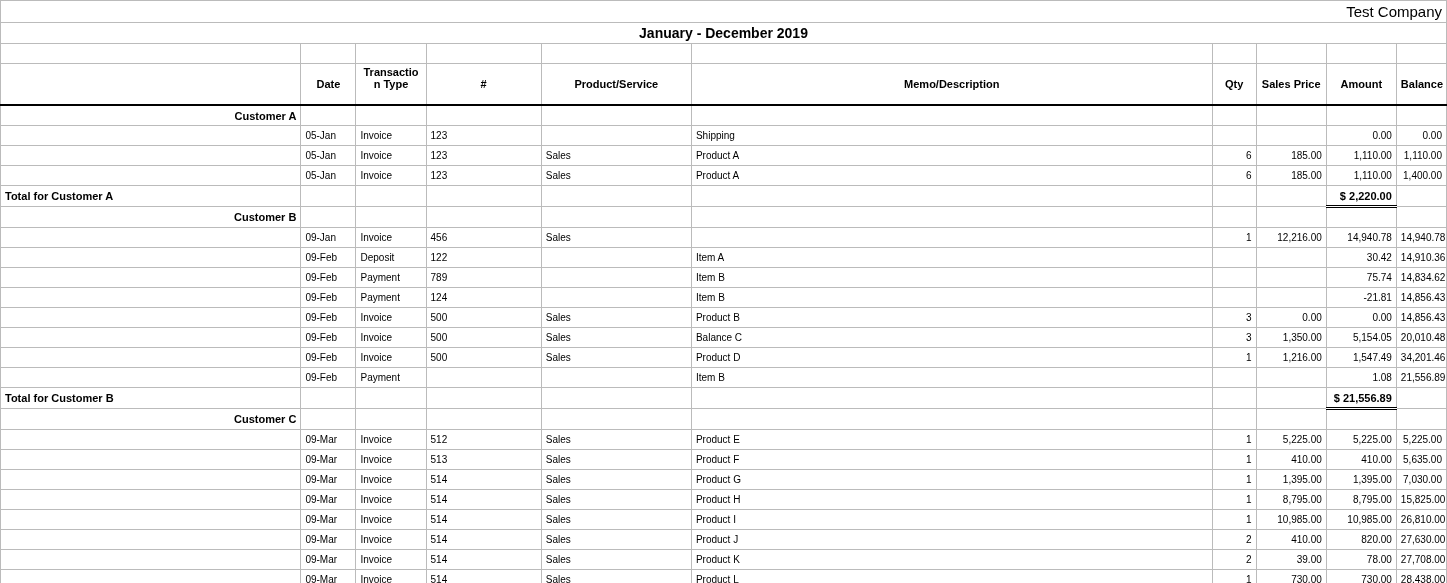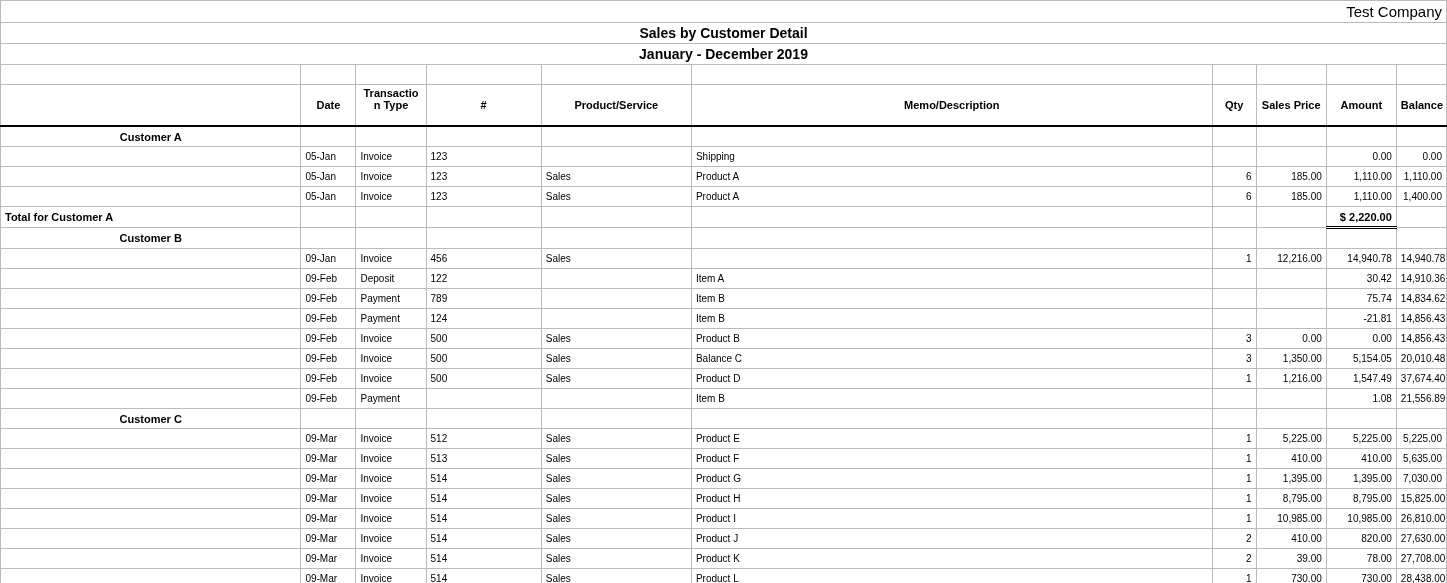--- a/index.html
+++ b/index.html
@@ -46,21 +46,21 @@
   text-align: center;
   border-bottom: 2px solid black;
   font-size: 11px;
   white-space: normal;
   line-height: 1.1;
   vertical-align: bottom;
   padding-bottom: 14px;
 }
 .customer-row td {
   font-weight: bold;
-  text-align: center;
+  text-align: right;
   border-radius: 9px;
 }
 .data-row td { font-size: 10px; }
 .total-row td { font-weight: bold; }
 .num { text-align: right; }
 .txt { text-align: left; }
 .total-amount {
   font-weight: bold;
   text-align: right;
   border-top: 1px solid black !important;
@@ -90,23 +90,20 @@
       <col class="c-memo">
       <col class="c-qty">
       <col class="c-price">
     <col class="c-amount">
       <col class="c-bal">
   </colgroup>
   <tbody id="report-body">
       <tr class="title-row">
         <td colspan="10">Test Company</td>
       </tr>
-      <tr class="subtitle-row">
-        <td colspan="10">Sales by  Customer Detail</td>
-      </tr>
       <tr class="period-row">
         <td colspan="10">January - December 2019</td>
       </tr>
       <tr class="spacer-row">
         <td></td>
         <td></td>
         <td></td>
         <td></td>
         <td></td>
         <td></td>
@@ -275,33 +272,45 @@
       <tr class="data-row">
         <td></td>
         <td class="txt">09-Feb</td>
         <td class="txt">Invoice</td>
         <td class="txt">500</td>
         <td class="txt">Sales</td>
         <td class="txt">Product D</td>
         <td class="num">1</td>
         <td class="num">1,216.00</td>
         <td class="num">1,547.49</td>
-        <td class="num">37,674.40</td>
+        <td class="num">34,201.46</td>
       </tr>
       <tr class="data-row">
         <td></td>
         <td class="txt">09-Feb</td>
         <td class="txt">Payment</td>
         <td class="txt"></td>
         <td class="txt"></td>
         <td class="txt">Item B</td>
         <td class="num"></td>
         <td class="num"></td>
         <td class="num">1.08</td>
         <td class="num">21,556.89</td>
+      </tr>
+      <tr class="total-row">
+        <td class="txt">Total for Customer B</td>
+        <td></td>
+        <td></td>
+        <td></td>
+        <td></td>
+        <td></td>
+        <td></td>
+        <td></td>
+        <td class="total-amount">$  21,556.89</td>
+        <td></td>
       </tr>
       <tr class="customer-row">
         <td class="txt" colspan="1">Customer C</td>
         <td></td>
         <td></td>
         <td></td>
         <td></td>
         <td></td>
         <td></td>
         <td></td>

